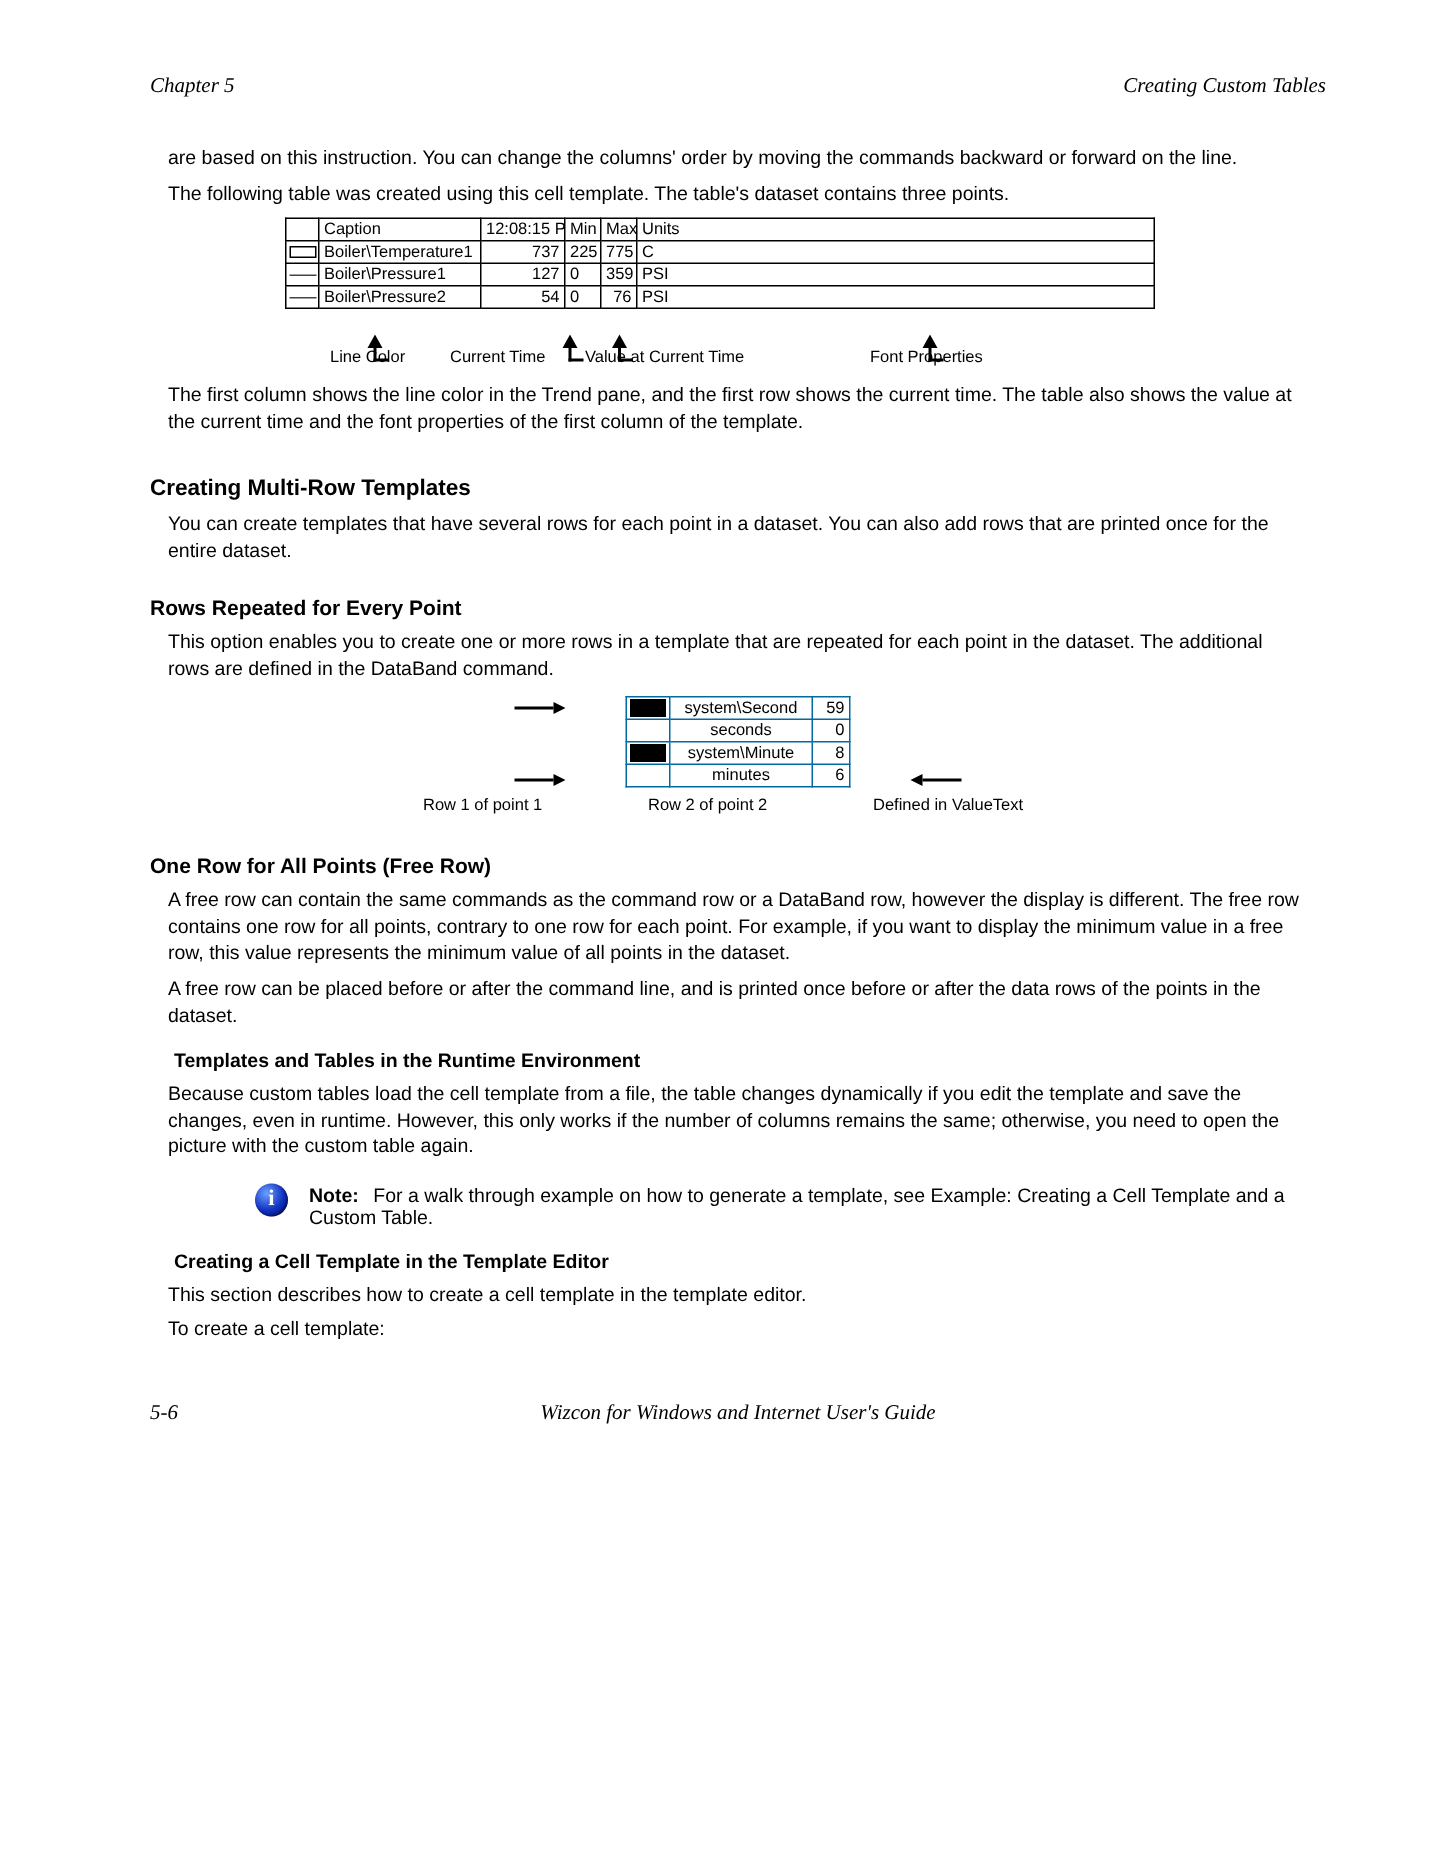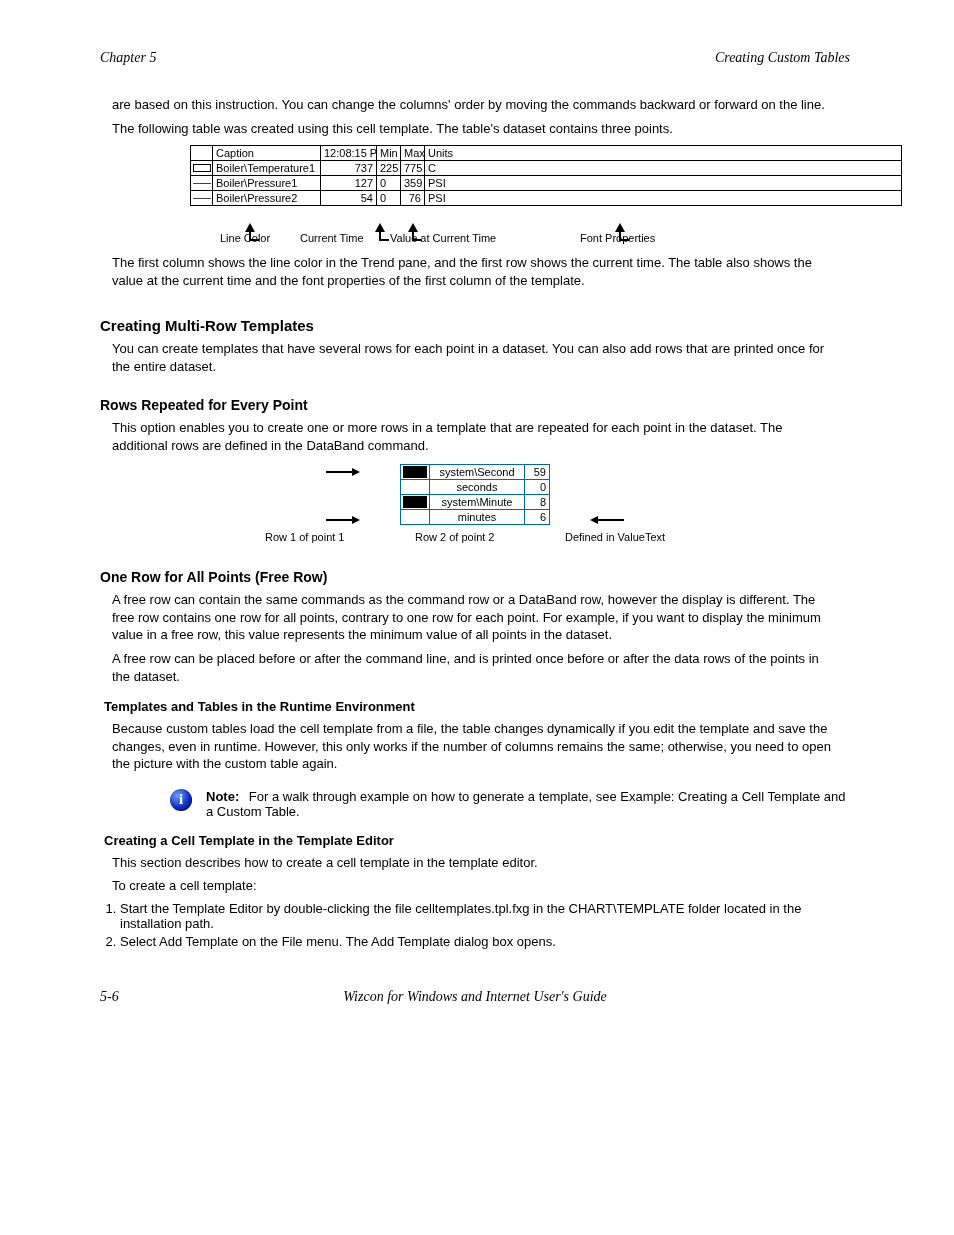--- a/index.html
+++ b/index.html
@@ -5,21 +5,21 @@
   body {
     margin: 0;
     padding: 0;
     background: #fff;
     font-family: Arial, Helvetica, sans-serif;
     font-size: 13px;
     color: #000;
     width: 954px;
   }
   .page {
-    padding: 50px 104px 40px 100px;
+    padding: 50px 70px 40px 100px;
     position: relative;
   }
   .header-row {
     display: flex;
     font-style: italic;
     font-family: "Times New Roman", serif;
     font-size: 14px;
     margin-bottom: 30px;
   }
   .header-left { flex: 1; }
@@ -34,28 +34,28 @@
   .sub-title {
     font-family: Arial, sans-serif;
     font-weight: bold;
     font-size: 14px;
     margin: 22px 0 4px 0;
   }
   .small-sub {
     font-family: Arial, sans-serif;
     font-weight: bold;
     font-size: 13px;
-    margin: 14px 0 4px 4px;
+    margin: 14px 0 4px 16px;
   }
   
   .tbl1-wrap { margin: 8px 0 2px 90px; }
   table.tbl1 {
     border-collapse: collapse;
     font-size: 11px;
-    width: 712px;
+    width: 580px;
     table-layout: fixed;
   }
   table.tbl1 th, table.tbl1 td {
     border: 1px solid #000;
     padding: 1px 3px;
     white-space: nowrap;
     overflow: hidden;
   }
   table.tbl1 th { font-weight: normal; text-align: center; }
   table.tbl1 .c-line { width: 22px; padding:0; }
@@ -311,24 +311,20 @@
     <div class="info-icon">i</div>
     <div class="note-text">
       <span class="note-label">Note:</span>
       <span>For a walk through example on how to generate a template, see Example: Creating a Cell Template and a Custom Table.</span>
     </div>
   </div>
 
   <div class="small-sub">Creating a Cell Template in the Template Editor</div>
   <p>This section describes how to create a cell template in the template editor.</p>
   <p>To create a cell template:</p>
-  <ol class="steps">
-    <li>Start the Template Editor by double-clicking the file celltemplates.tpl.fxg in the CHART\TEMPLATE folder located in the installation path.</li>
-    <li>Select Add Template on the File menu. The Add Template dialog box opens.</li>
-  </ol>
 
   <div class="footer">
     <div class="fl">5-6</div>
     <div class="fc">Wizcon for Windows and Internet User's Guide</div>
     <div class="fr"></div>
   </div>
 
 </div>
 
 </body></html>

